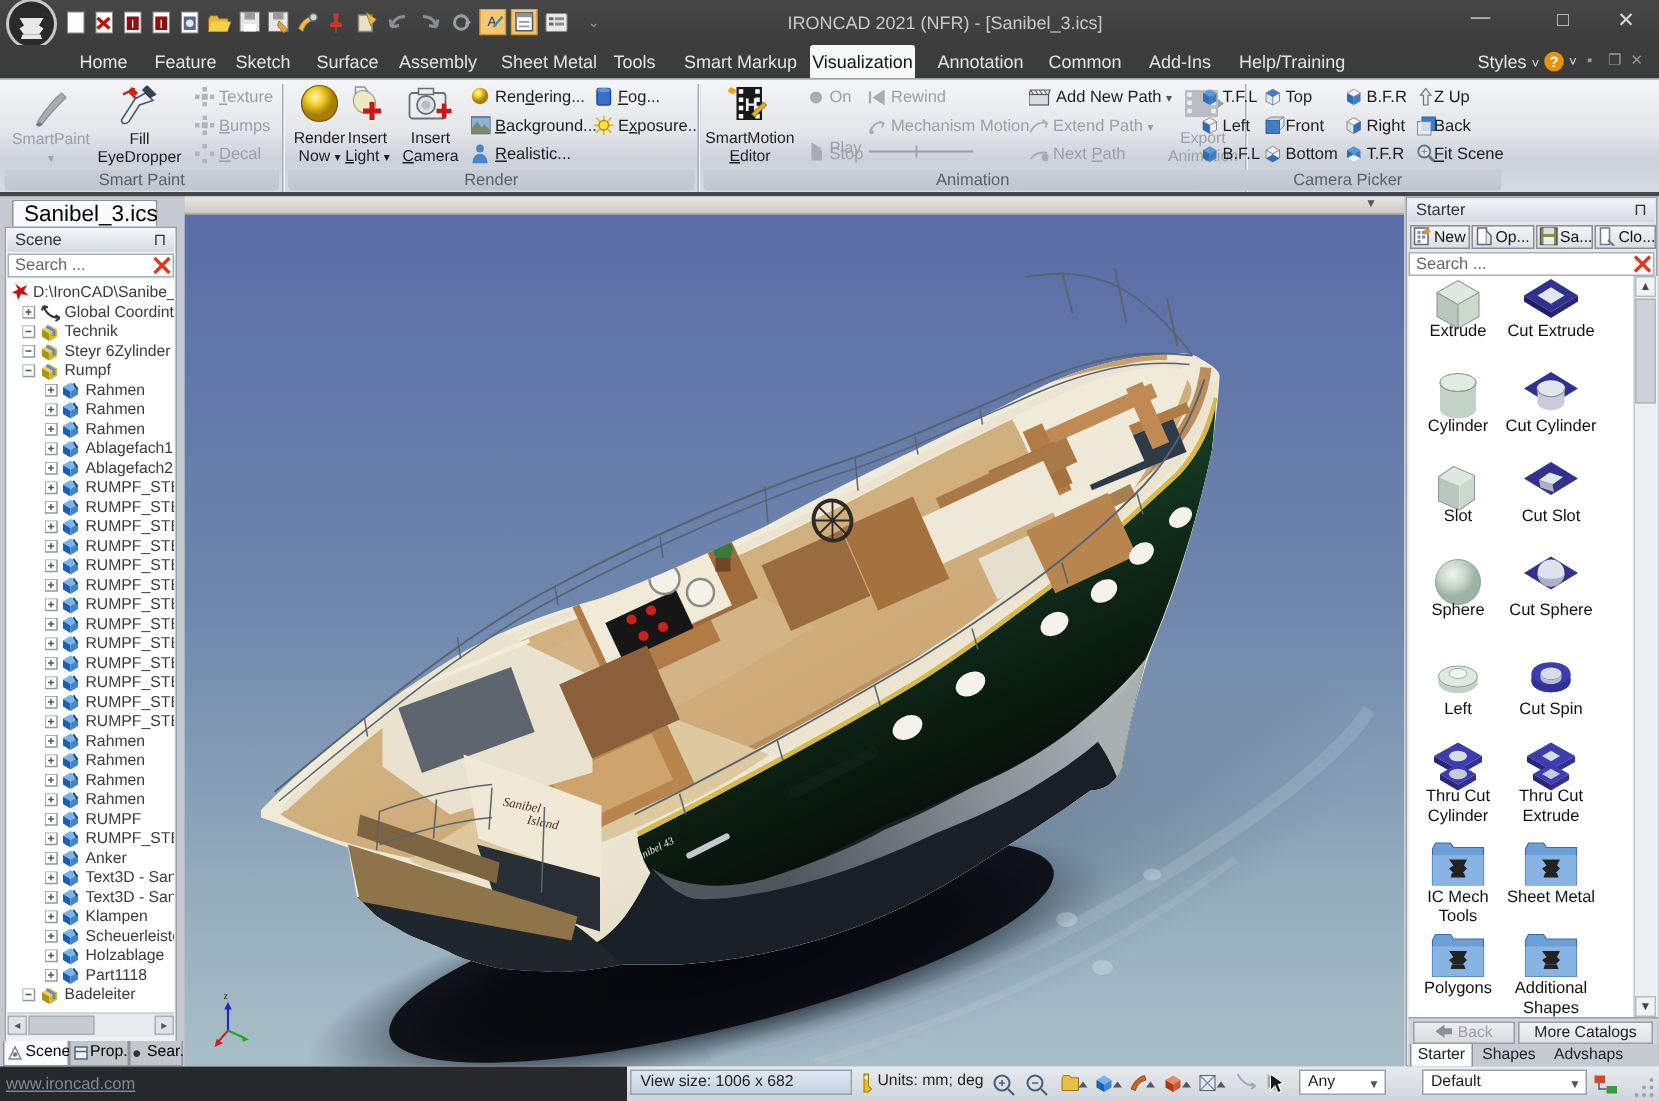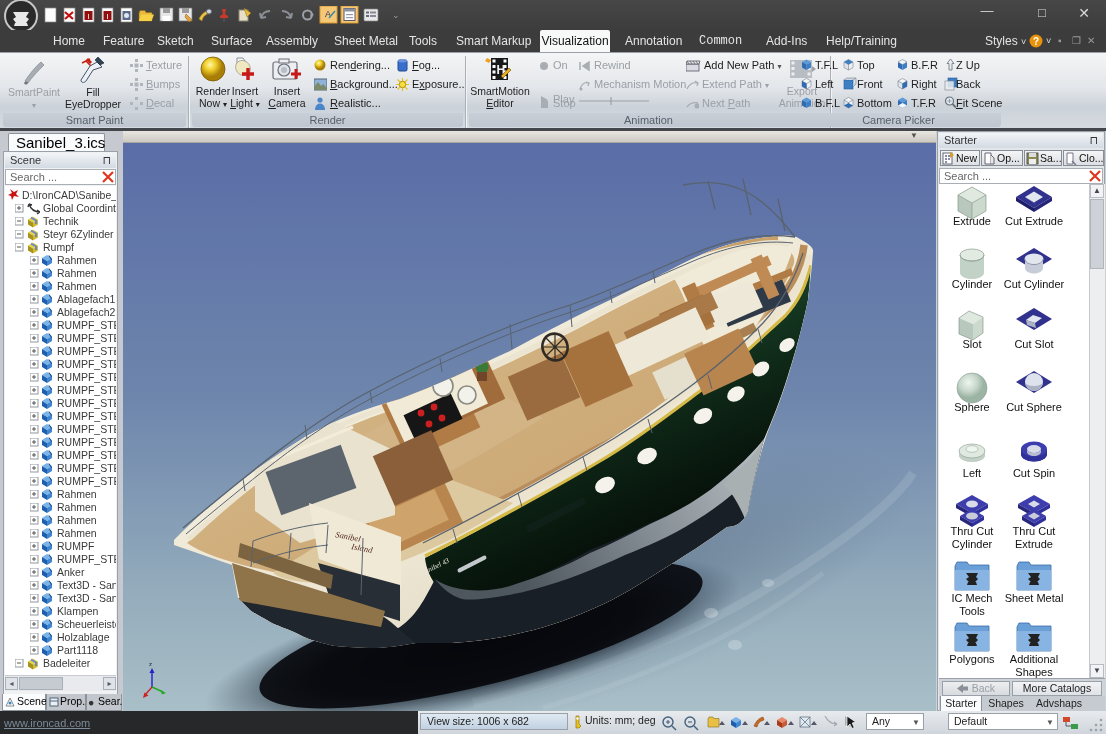--- a/index.html
+++ b/index.html
@@ -267,36 +267,37 @@
         </g>
       <g transform="translate(322,2)">
           <rect x="0" y="1" width="14" height="12" rx="1" fill="#e8e8e8" stroke="#888" stroke-width=".7"></rect>
           <rect x="2" y="3.5" width="3" height="2" fill="#667"></rect>
           <rect x="6" y="3.5" width="6" height="2" fill="#889"></rect>
           <rect x="2" y="7" width="3" height="2" fill="#667"></rect>
           <rect x="6" y="7" width="6" height="2" fill="#889"></rect>
         </g>
     </svg>
     <div class="abs" style="left:392px;top:10px;color:#9a9a9a;font-size:9px;">⌄</div>
+    <div class="abs" style="left:470px;top:0;width:320px;height:30px;line-height:30px;text-align:center;font-size:12px;color:#c9c9c9;">IRONCAD 2021 (NFR) - [Sanibel_3.ics]</div>
     <div class="abs" style="left:975px;top:0px;width:24px;height:26px;color:#d8d8d8;font-size:13px;text-align:center;line-height:22px;">—</div>
     <div class="abs" style="left:1030px;top:0px;width:24px;height:26px;color:#d8d8d8;font-size:13px;text-align:center;line-height:26px;">□</div>
     <div class="abs" style="left:1072px;top:0px;width:24px;height:26px;color:#d8d8d8;font-size:14px;text-align:center;line-height:26px;">✕</div>
   </div>
   <div class="abs" id="tabrow">
     <div class="rtab" style="left:53px;">Home</div>
     <div class="rtab" style="left:103px;">Feature</div>
     <div class="rtab" style="left:157px;">Sketch</div>
     <div class="rtab" style="left:211px;">Surface</div>
     <div class="rtab" style="left:266px;">Assembly</div>
     <div class="rtab" style="left:334px;">Sheet Metal</div>
     <div class="rtab" style="left:409px;">Tools</div>
     <div class="rtab" style="left:456px;">Smart Markup</div>
     <div class="rtab active" style="left:540px;width:70px;text-align:center;">Visualization</div>
     <div class="rtab" style="left:625px;">Annotation</div>
-    <div class="rtab" style="left:699px;font-family:Liberation Mono, monospace;">Common</div>
+    <div class="rtab" style="left:699px;">Common</div>
     <div class="rtab" style="left:766px;">Add-Ins</div>
     <div class="rtab" style="left:826px;">Help/Training</div>
     <div class="rtab" style="left:985px;">Styles <span style="font-size:9px;">˅</span></div>
     <svg class="abs" style="left:1029px;top:4px;" width="14" height="14">
         <circle cx="7" cy="7" r="6.5" fill="#e8920c"></circle>
         <text x="7" y="10.5" text-anchor="middle" font-size="10" font-weight="bold" fill="#fff">?</text>
       </svg>
     <div class="rtab" style="left:1046px;font-size:9px;">˅</div>
     <div class="rtab" style="left:1058px;color:#9a9a9a;font-size:10px;">▪</div>
     <div class="rtab" style="left:1072px;color:#9a9a9a;font-size:10px;">❐</div>

